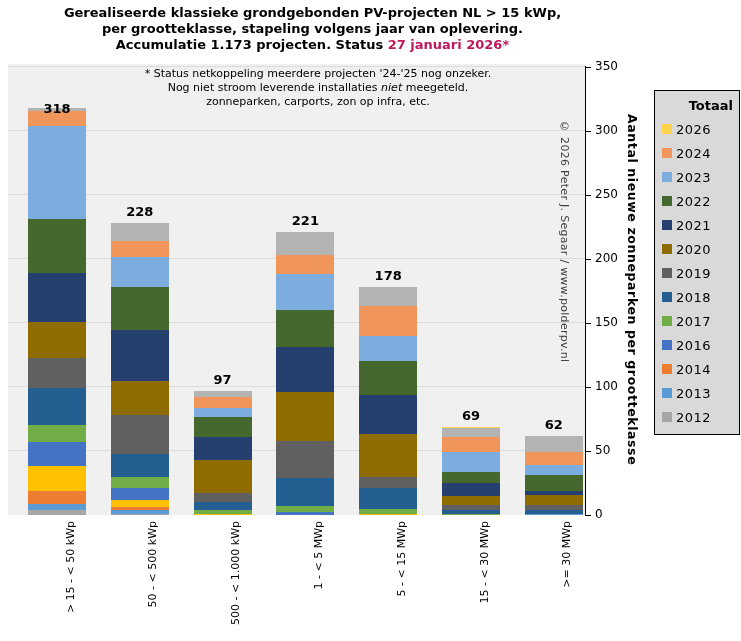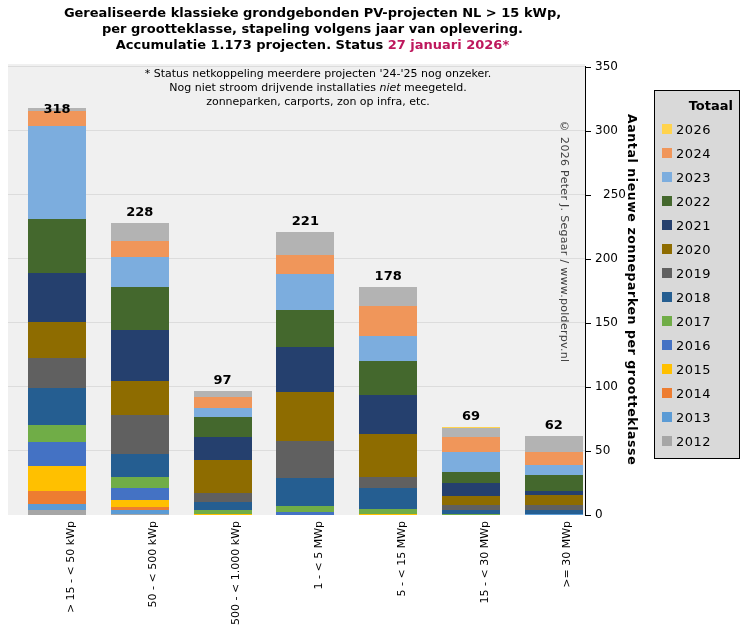--- a/index.html
+++ b/index.html
@@ -61,21 +61,21 @@
       <div class="gridline" style="bottom: 64px;"></div>
       <div class="gridline" style="bottom: 128px;"></div>
       <div class="gridline" style="bottom: 192px;"></div>
       <div class="gridline" style="bottom: 256px;"></div>
       <div class="gridline" style="bottom: 320px;"></div>
       <div class="gridline" style="bottom: 384px;"></div>
       <div class="gridline" style="bottom: 448px;"></div>
     </div>
   <div id="annotation">
     <div>* Status netkoppeling meerdere projecten '24-'25 nog onzeker.</div>
-    <div><span>Nog niet stroom drijvende installaties </span><i>niet</i><span> meegeteld.</span></div>
+    <div><span>Nog niet stroom leverende installaties </span><i>niet</i><span> meegeteld.</span></div>
     <div>zonneparken, carports, zon op infra, etc.</div>
   </div>
   <div id="bars-layer">
       <div class="bar" style="left: 20px;">
         <div class="seg" style="height: 5.12px; background: rgb(166, 166, 166);"></div>
         <div class="seg" style="height: 6.4px; background: rgb(91, 155, 213);"></div>
         <div class="seg" style="height: 12.8px; background: rgb(237, 125, 49);"></div>
         <div class="seg" style="height: 24.32px; background: rgb(255, 192, 0);"></div>
         <div class="seg" style="height: 24.32px; background: rgb(68, 114, 196);"></div>
         <div class="seg" style="height: 16.64px; background: rgb(112, 173, 71);"></div>
@@ -183,21 +183,21 @@
     <div class="ytick-label" style="top: 507px;">0</div>
     <div class="ytick" style="top: 450.5px;"></div>
     <div class="ytick-label" style="top: 443px;">50</div>
     <div class="ytick" style="top: 386.5px;"></div>
     <div class="ytick-label" style="top: 379px;">100</div>
     <div class="ytick" style="top: 322.5px;"></div>
     <div class="ytick-label" style="top: 315px;">150</div>
     <div class="ytick" style="top: 258.5px;"></div>
     <div class="ytick-label" style="top: 251px;">200</div>
     <div class="ytick" style="top: 194.5px;"></div>
-    <div class="ytick-label" style="top: 187px; margin-left: 8px;">250</div>
+    <div class="ytick-label" style="top: 187px;">250</div>
     <div class="ytick" style="top: 130.5px;"></div>
     <div class="ytick-label" style="top: 123px;">300</div>
     <div class="ytick" style="top: 66.5px;"></div>
     <div class="ytick-label" style="top: 59px;">350</div>
   </div>
 
 <div class="abs" id="ytitle">
   <span>Aantal nieuwe zonneparken per grootteklasse</span>
 </div>
 
@@ -236,24 +236,20 @@
         <div class="lswatch" style="background: rgb(37, 94, 145);"></div>
         <div class="llabel">2018</div>
       </div>
       <div class="lrow">
         <div class="lswatch" style="background: rgb(112, 173, 71);"></div>
         <div class="llabel">2017</div>
       </div>
       <div class="lrow">
         <div class="lswatch" style="background: rgb(68, 114, 196);"></div>
         <div class="llabel">2016</div>
-      </div>
-      <div class="lrow">
-        <div class="lswatch" style="background: rgb(255, 192, 0);"></div>
-        <div class="llabel">2015</div>
       </div>
       <div class="lrow">
         <div class="lswatch" style="background: rgb(237, 125, 49);"></div>
         <div class="llabel">2014</div>
       </div>
       <div class="lrow">
         <div class="lswatch" style="background: rgb(91, 155, 213);"></div>
         <div class="llabel">2013</div>
       </div>
       <div class="lrow">

